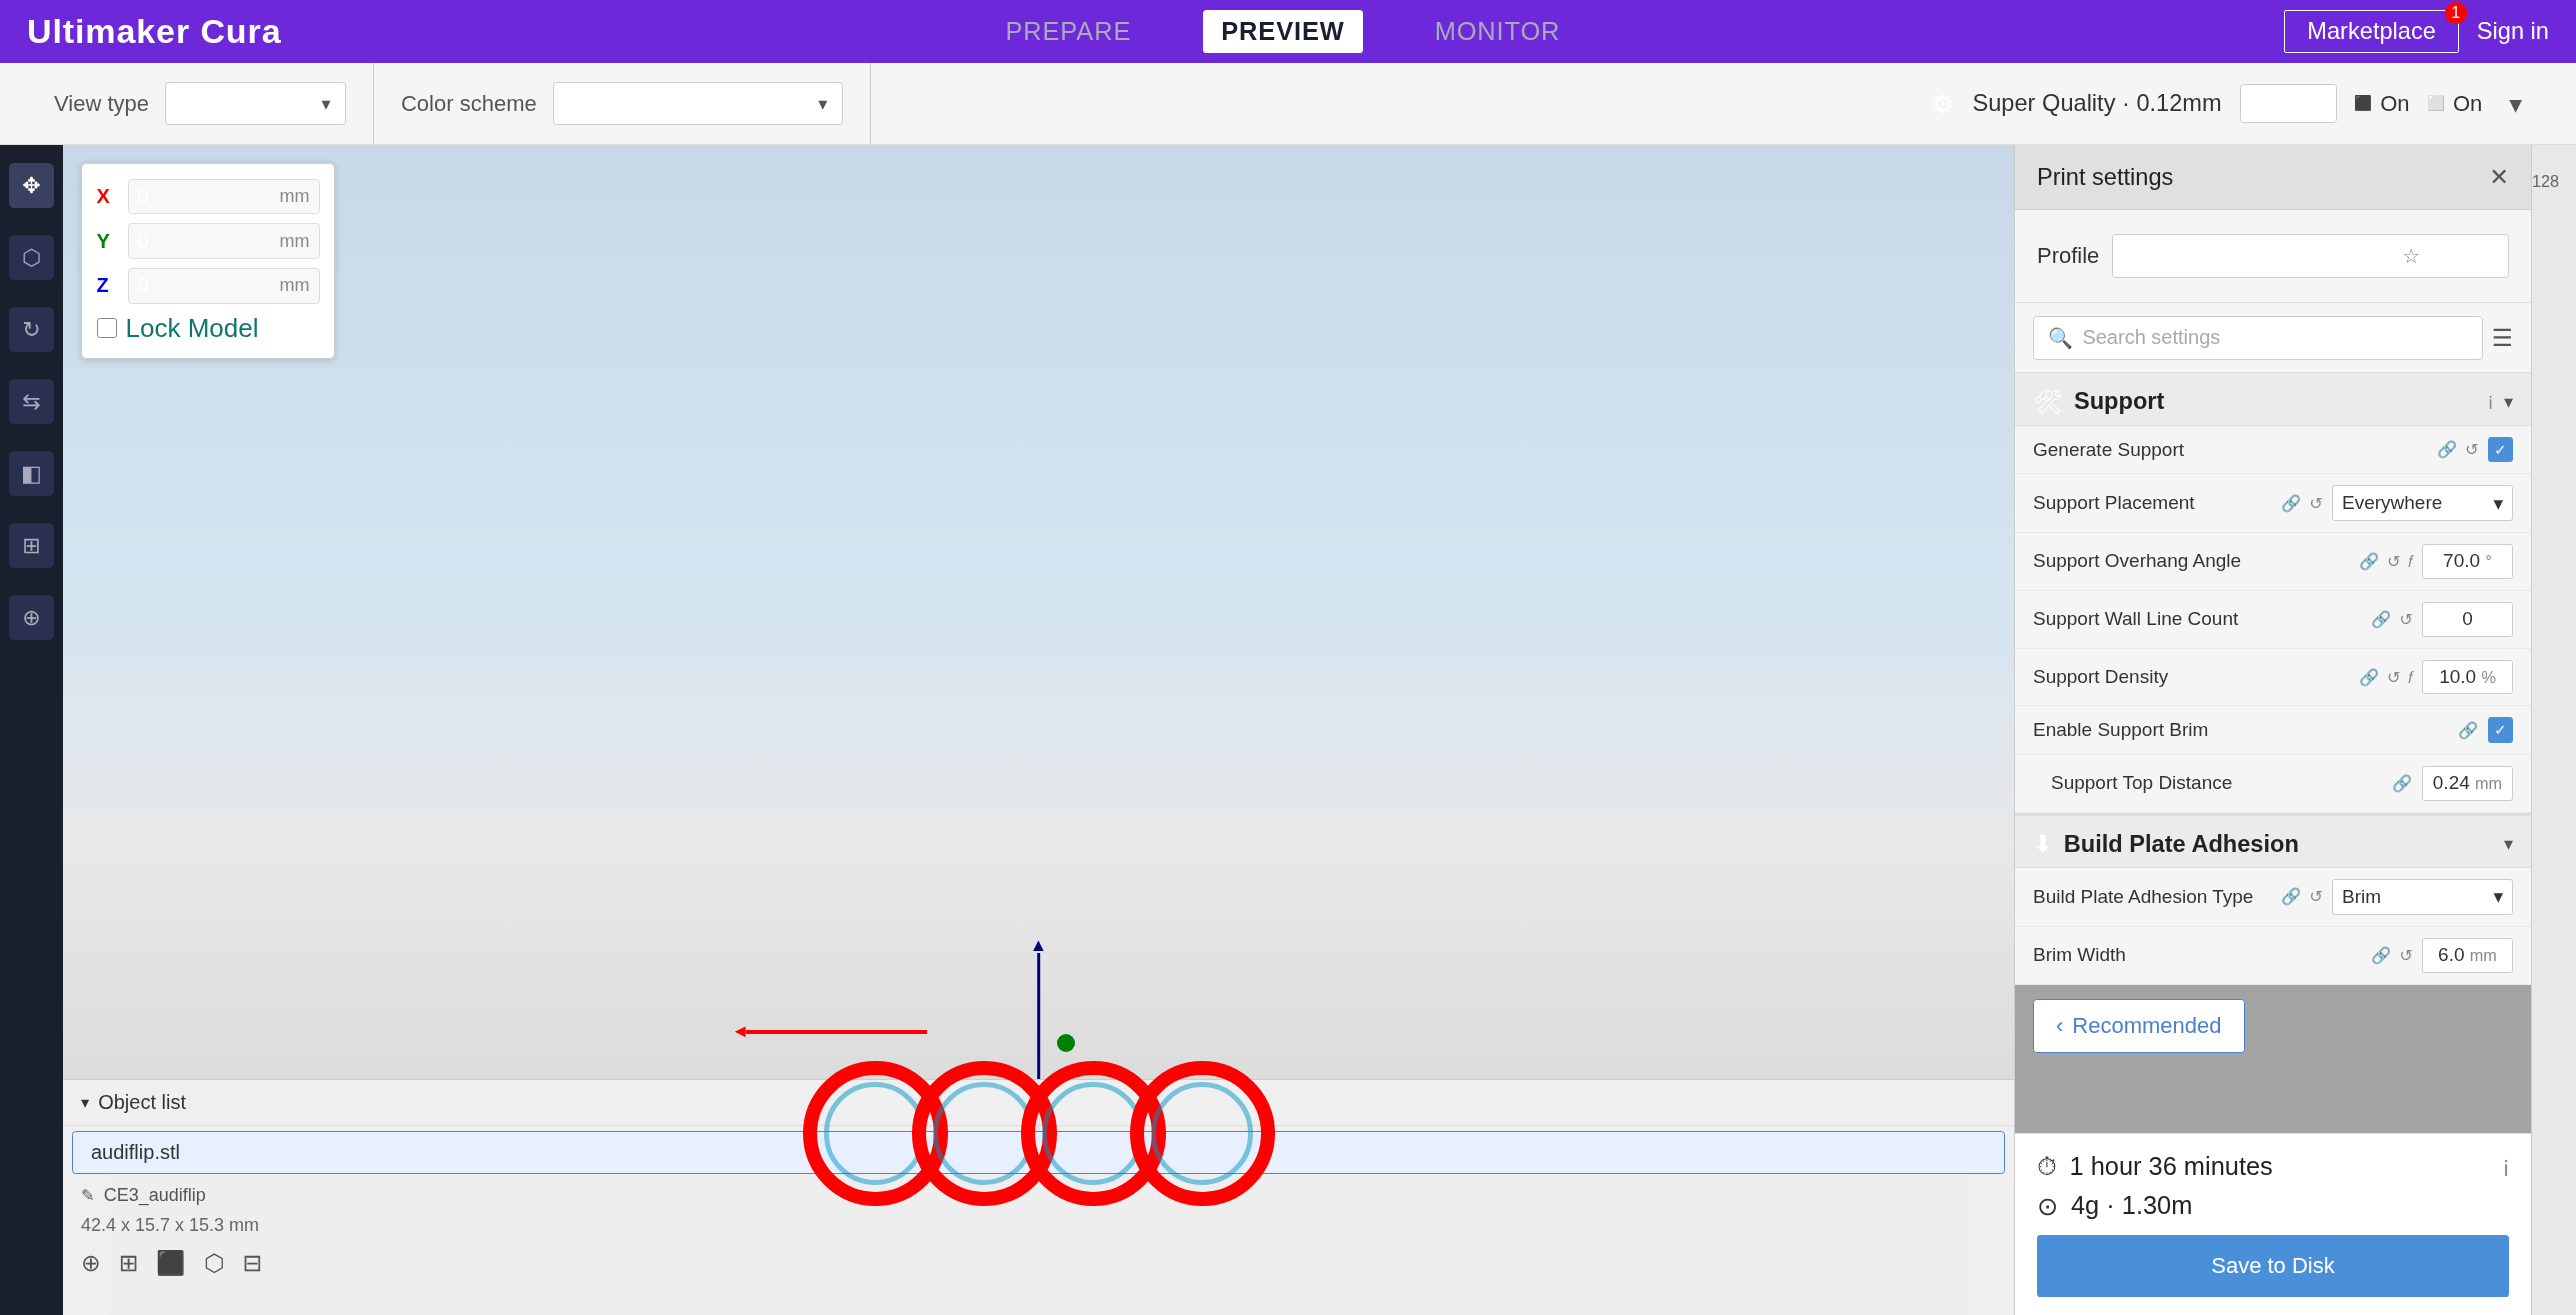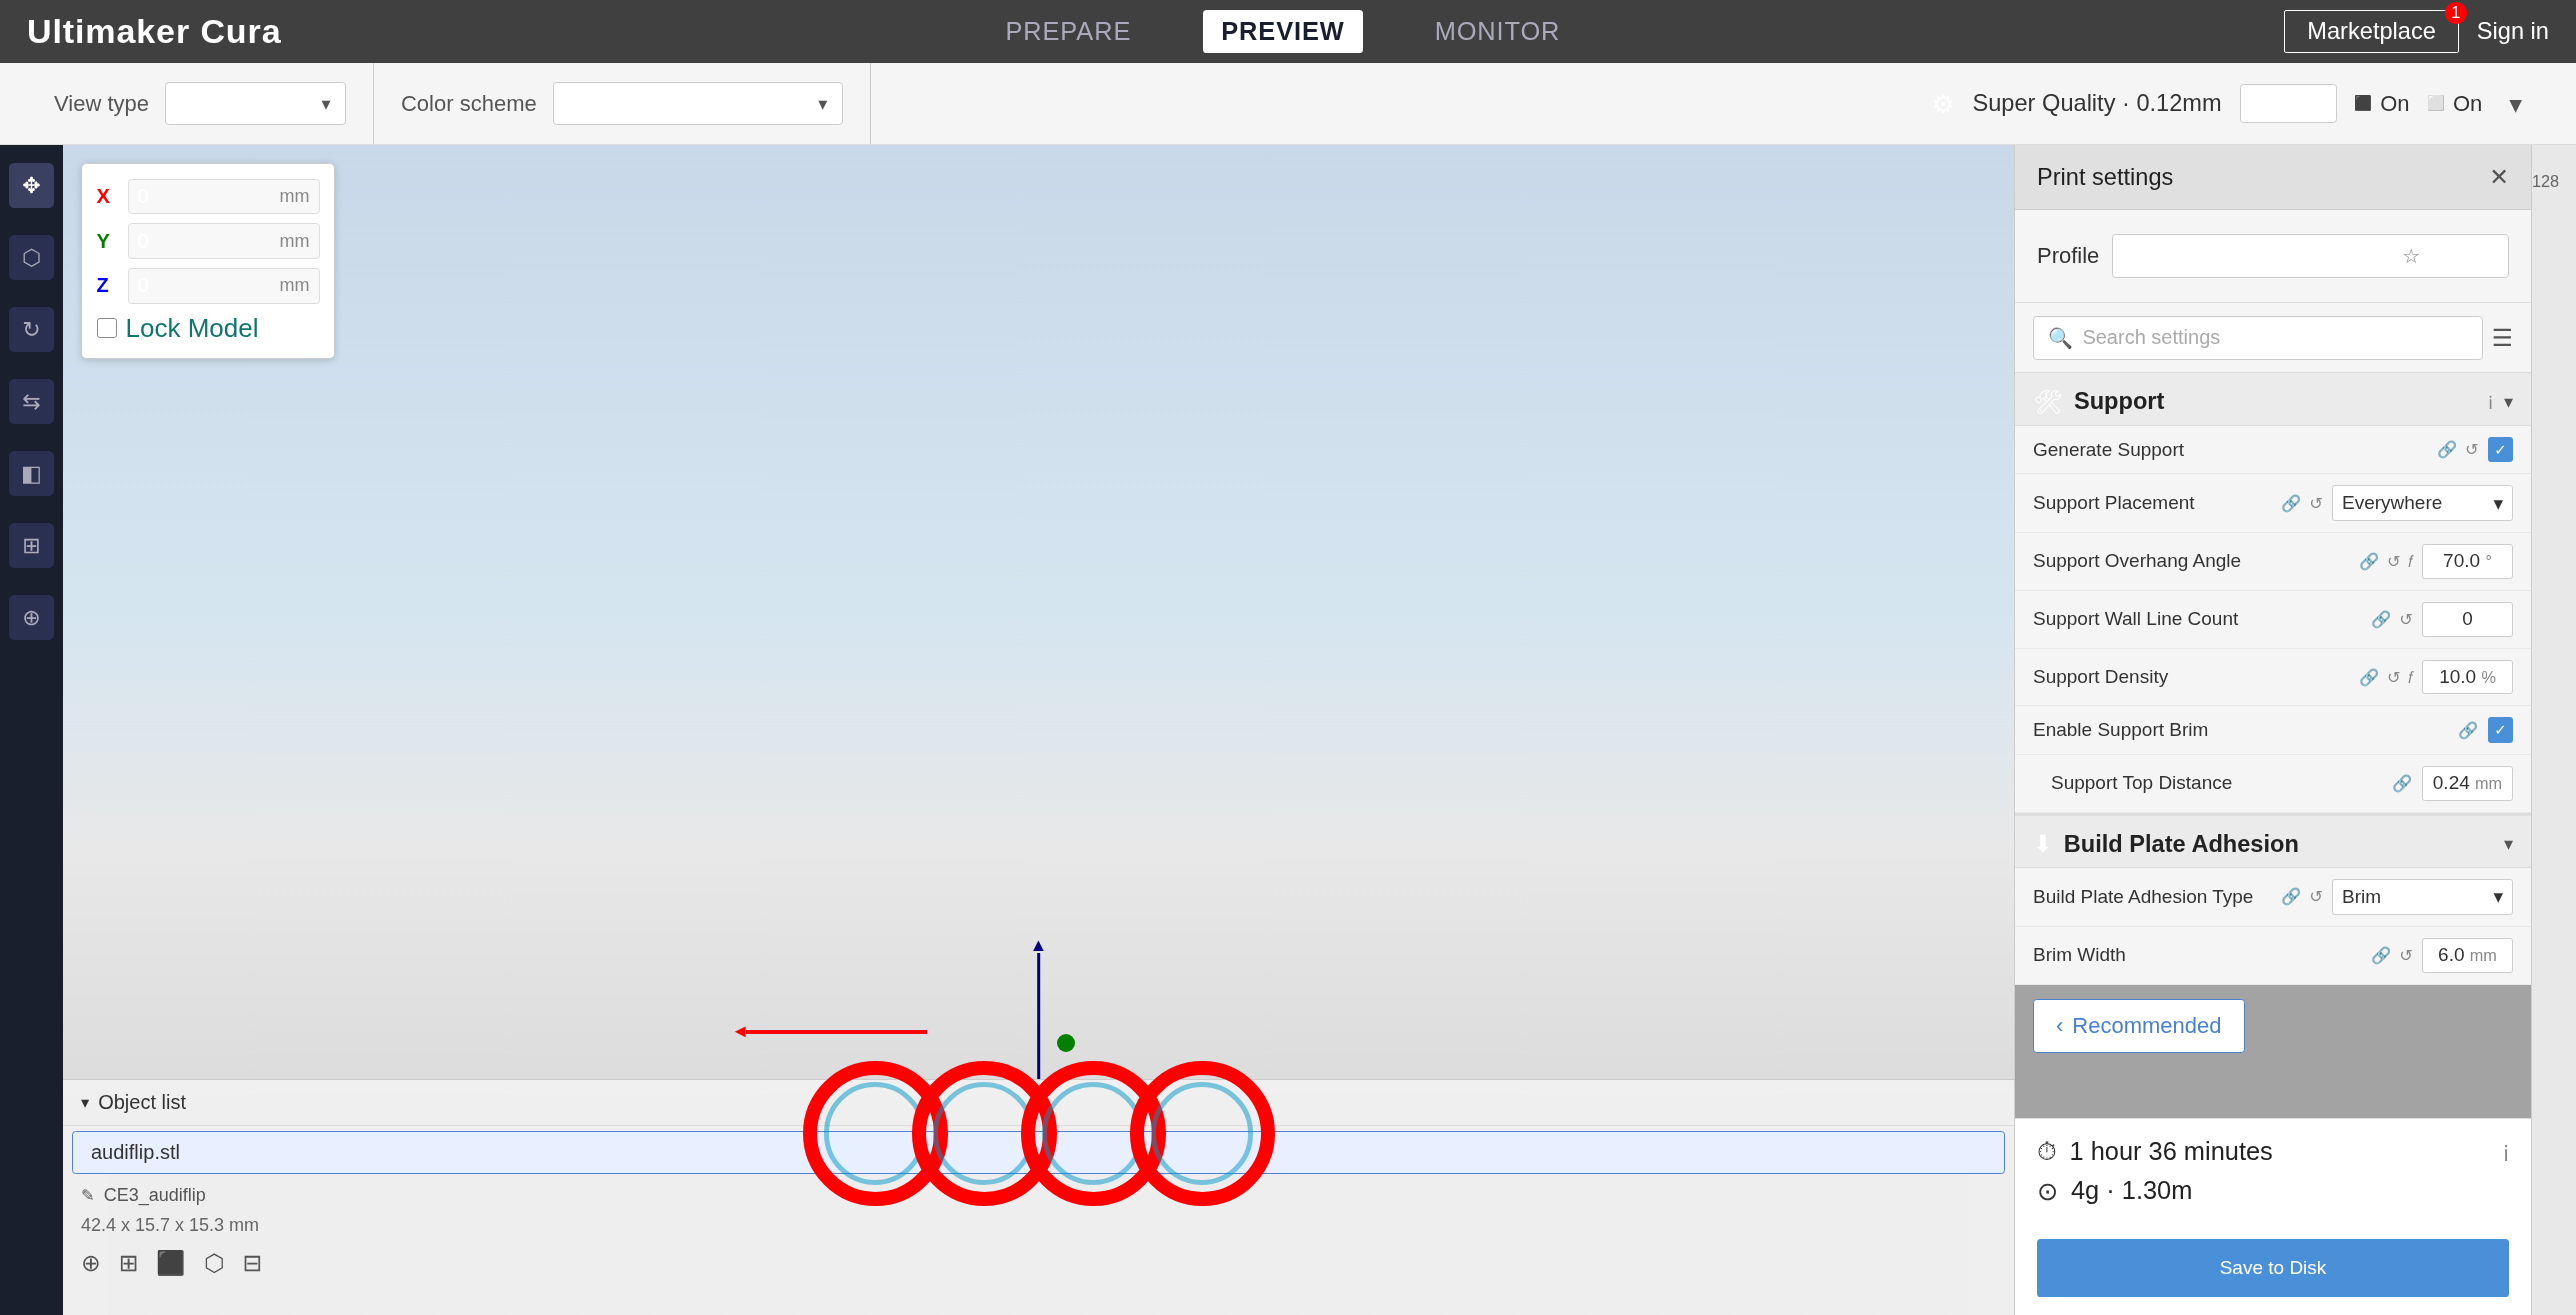--- a/index.html
+++ b/index.html
@@ -1,20 +1,20 @@
 <!DOCTYPE html>
 <html style="font-size:14.5px"><head>
   <meta charset="utf-8">
   <style>
     * { box-sizing: border-box; margin: 0; padding: 0; }
     body { font-family: 'Segoe UI', Arial, sans-serif; background: #1a1f2e; color: #fff; width: 2576px; height: 1315px; overflow: hidden; }
 
     
     .top-nav {
-      background: #404040;
+      background: #6d28d9;
       height: 63px;
       display: flex;
       align-items: center;
       padding: 0 27px;
       gap: 40px;
     }
     .brand { font-size: 34px; font-weight: 300; color: #fff; letter-spacing: 0.9px; }
     .brand span { font-weight: 700; }
     .nav-links { display: flex; gap: 54px; margin: 0 auto; }
     .nav-link { font-size: 25.4px; color: #aab; cursor: pointer; padding: 7.3px 18px; letter-spacing: 0.9px; }
@@ -348,21 +348,21 @@
       border-top: 0.9px solid #ddd;
     }
     .stat-row { display: flex; align-items: center; gap: 12.7px; margin-bottom: 9px; }
     .stat-icon { font-size: 25.4px; color: #333; }
     .stat-text { font-size: 25.4px; color: #222; font-weight: 500; }
     .stat-info { margin-left: auto; font-size: 22px; color: #888; cursor: pointer; }
     .filament-row { display: flex; align-items: center; gap: 12.7px; margin-bottom: 14.5px; }
     .save-btn {
       width: 100%; background: #4a90d9; color: #fff;
       border: none; border-radius: 3.6px; padding: 18px;
-      font-size: 19px; cursor: pointer; font-weight: 500; margin-top: 19px;
+      font-size: 22px; cursor: pointer; font-weight: 500;
     }
 
     
     .settings-body::-webkit-scrollbar { width: 12.7px; }
     .settings-body::-webkit-scrollbar-track { background: #e0e0e0; }
     .settings-body::-webkit-scrollbar-thumb { background: #4a7fd0; border-radius: 6.3px; }
 
     
     .ruler {
       width: 45px; background: #e8e8e8; border-left: 0.9px solid #ccc;

